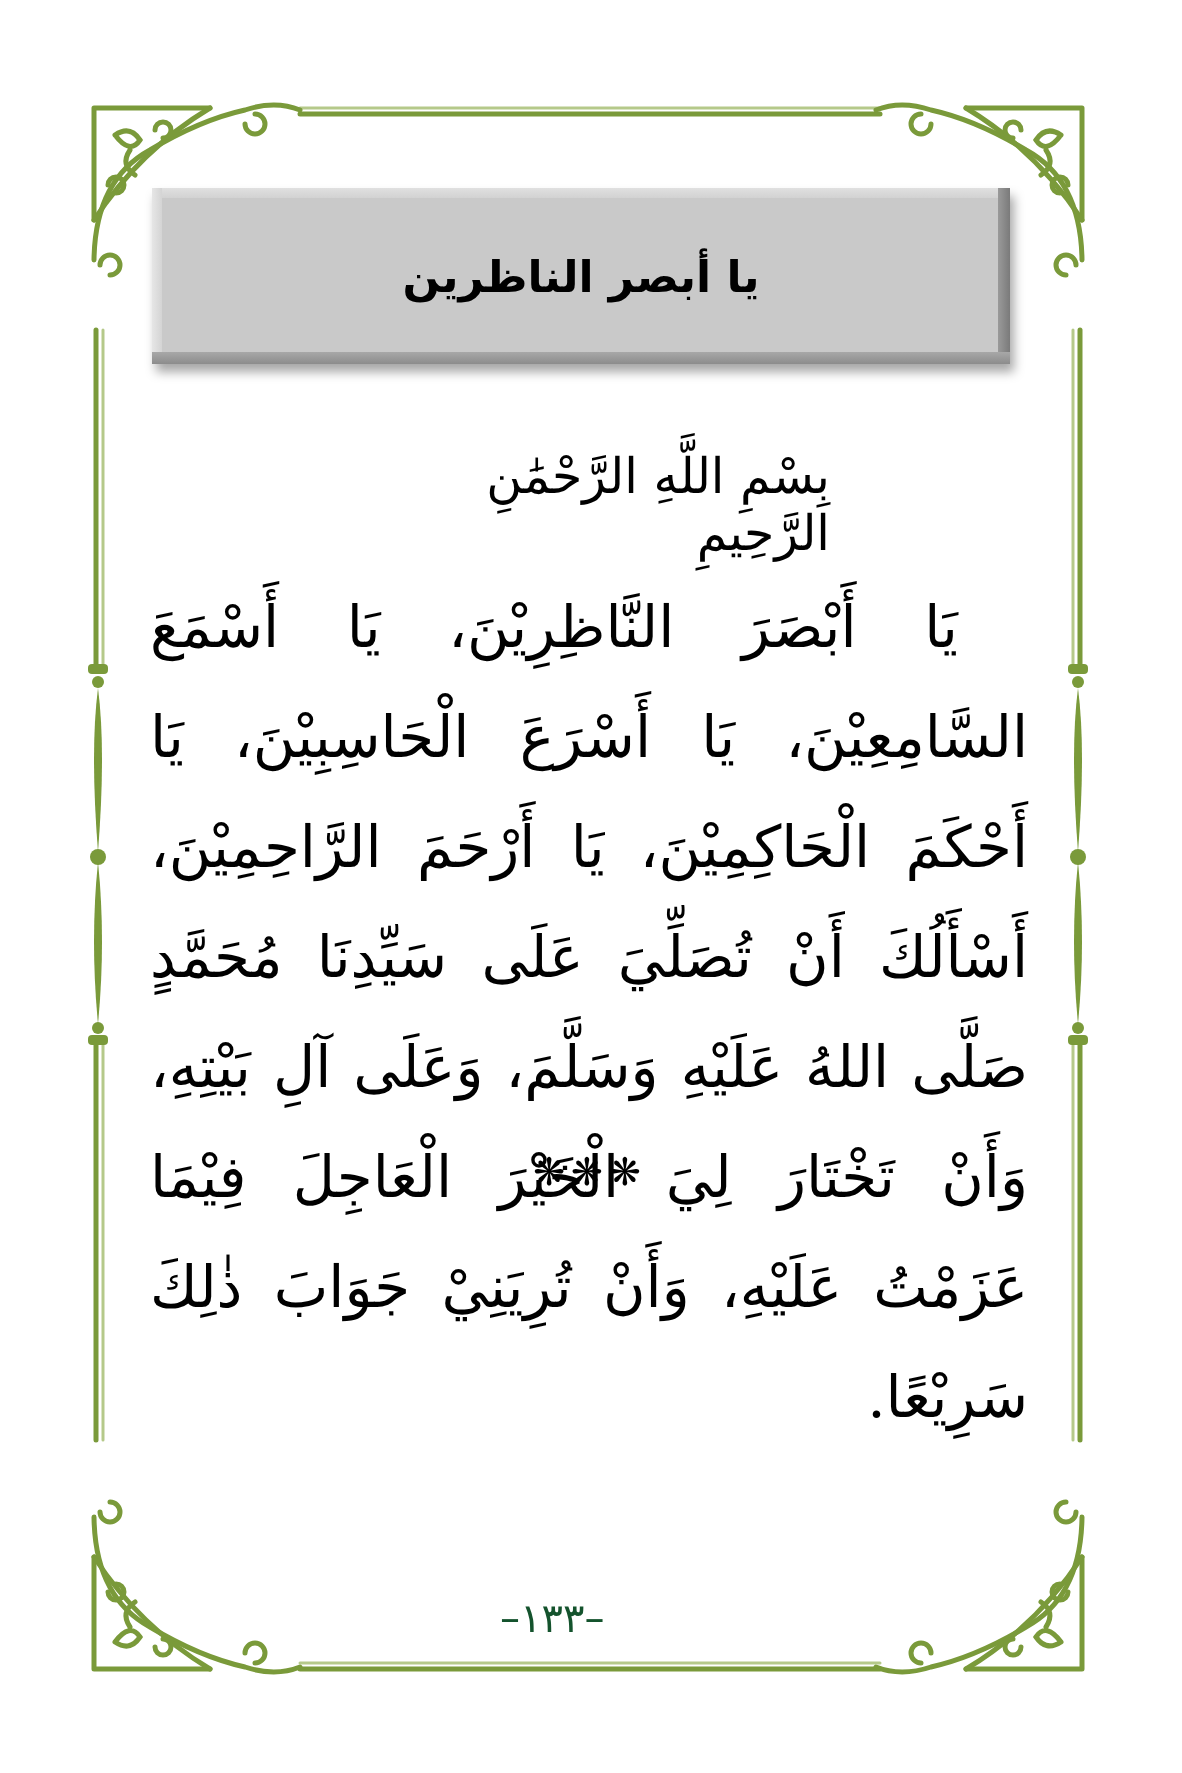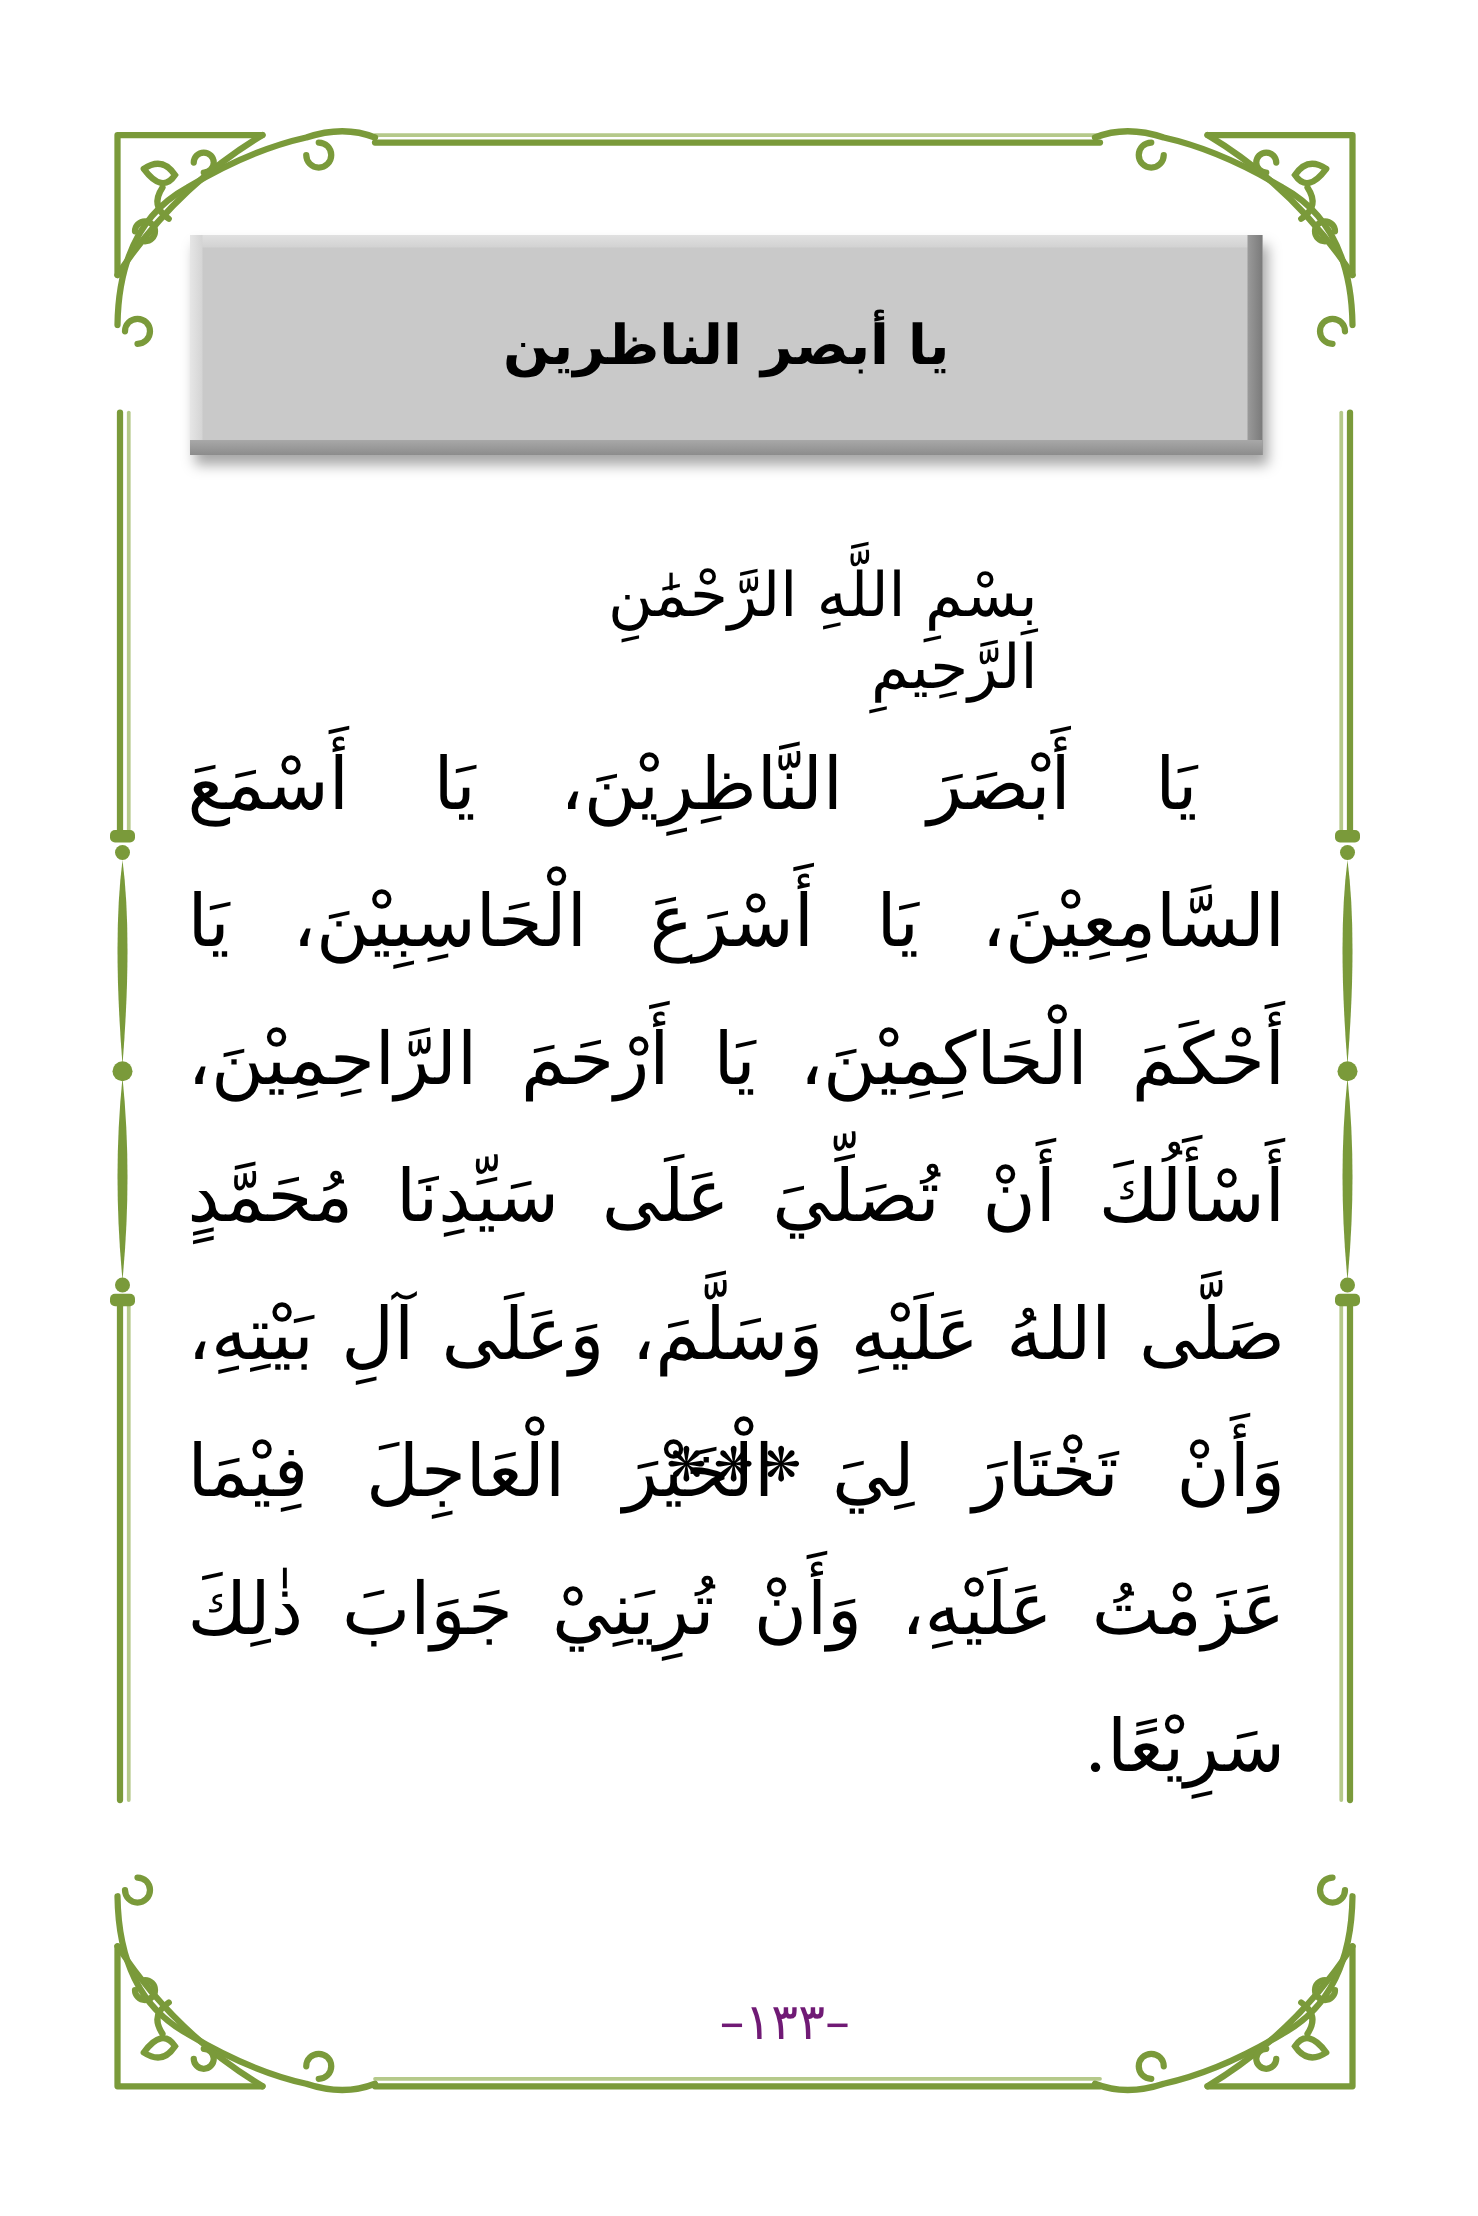--- a/index.html
+++ b/index.html
@@ -43,22 +43,22 @@
   .body-text p { margin: 0; text-indent: 70px; }
 
   .separator {
     position: absolute; left: 520px; top: 1150px; width: 140px;
     text-align: center; font-size: 38px; color: #000; letter-spacing: 6px;
     font-family: "DejaVu Sans", sans-serif;
   }
 
   .page-number {
     position: absolute; left: 500px; top: 1595px; width: 180px;
-    text-align: right; direction: rtl;
-    font-family: "DejaVu Sans", sans-serif; font-size: 40px; color: #701a75;
+    text-align: left; direction: rtl;
+    font-family: "DejaVu Sans", sans-serif; font-size: 40px; color: #14532d;
   }
 </style>
 </head>
 <body>
 
 <svg class="frame" viewBox="0 0 1182 1773" xmlns="http://www.w3.org/2000/svg">
   <g fill="none" stroke="#7a9a3a" stroke-linecap="round">
 
     <line x1="300" y1="108" x2="880" y2="108" stroke="#b5c98a" stroke-width="3"></line>
     <line x1="300" y1="114" x2="880" y2="114" stroke-width="5"></line>

